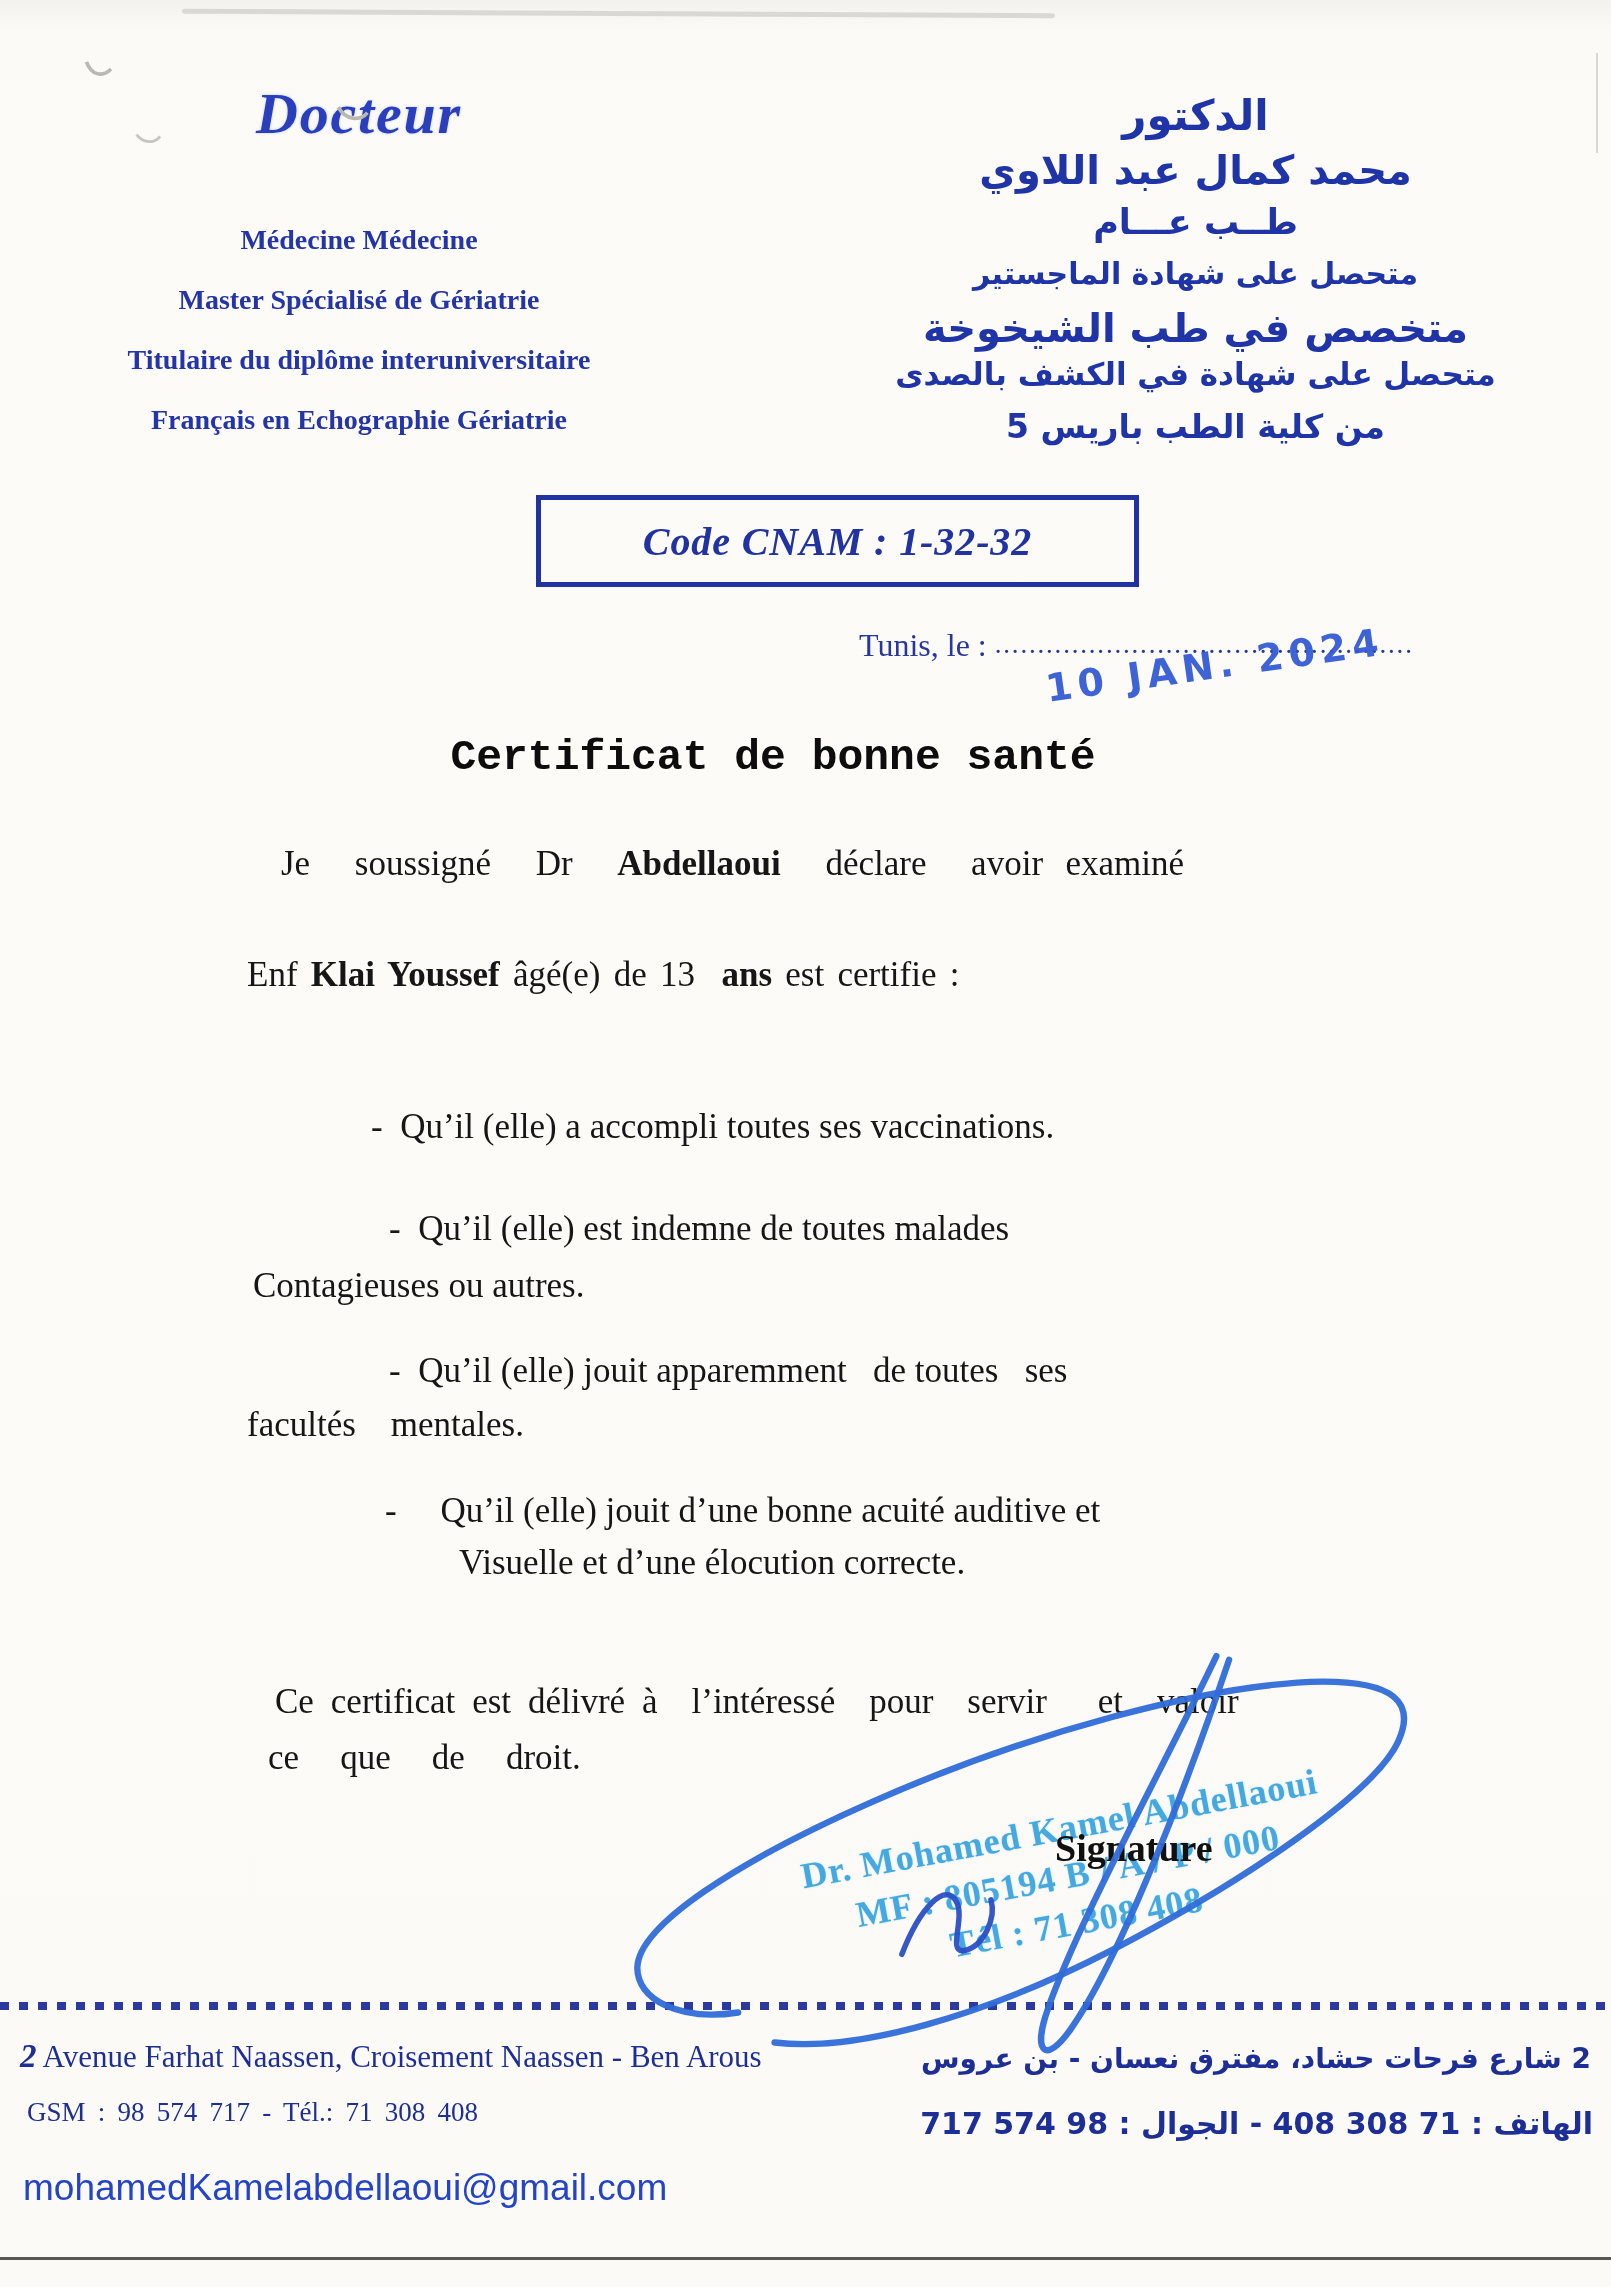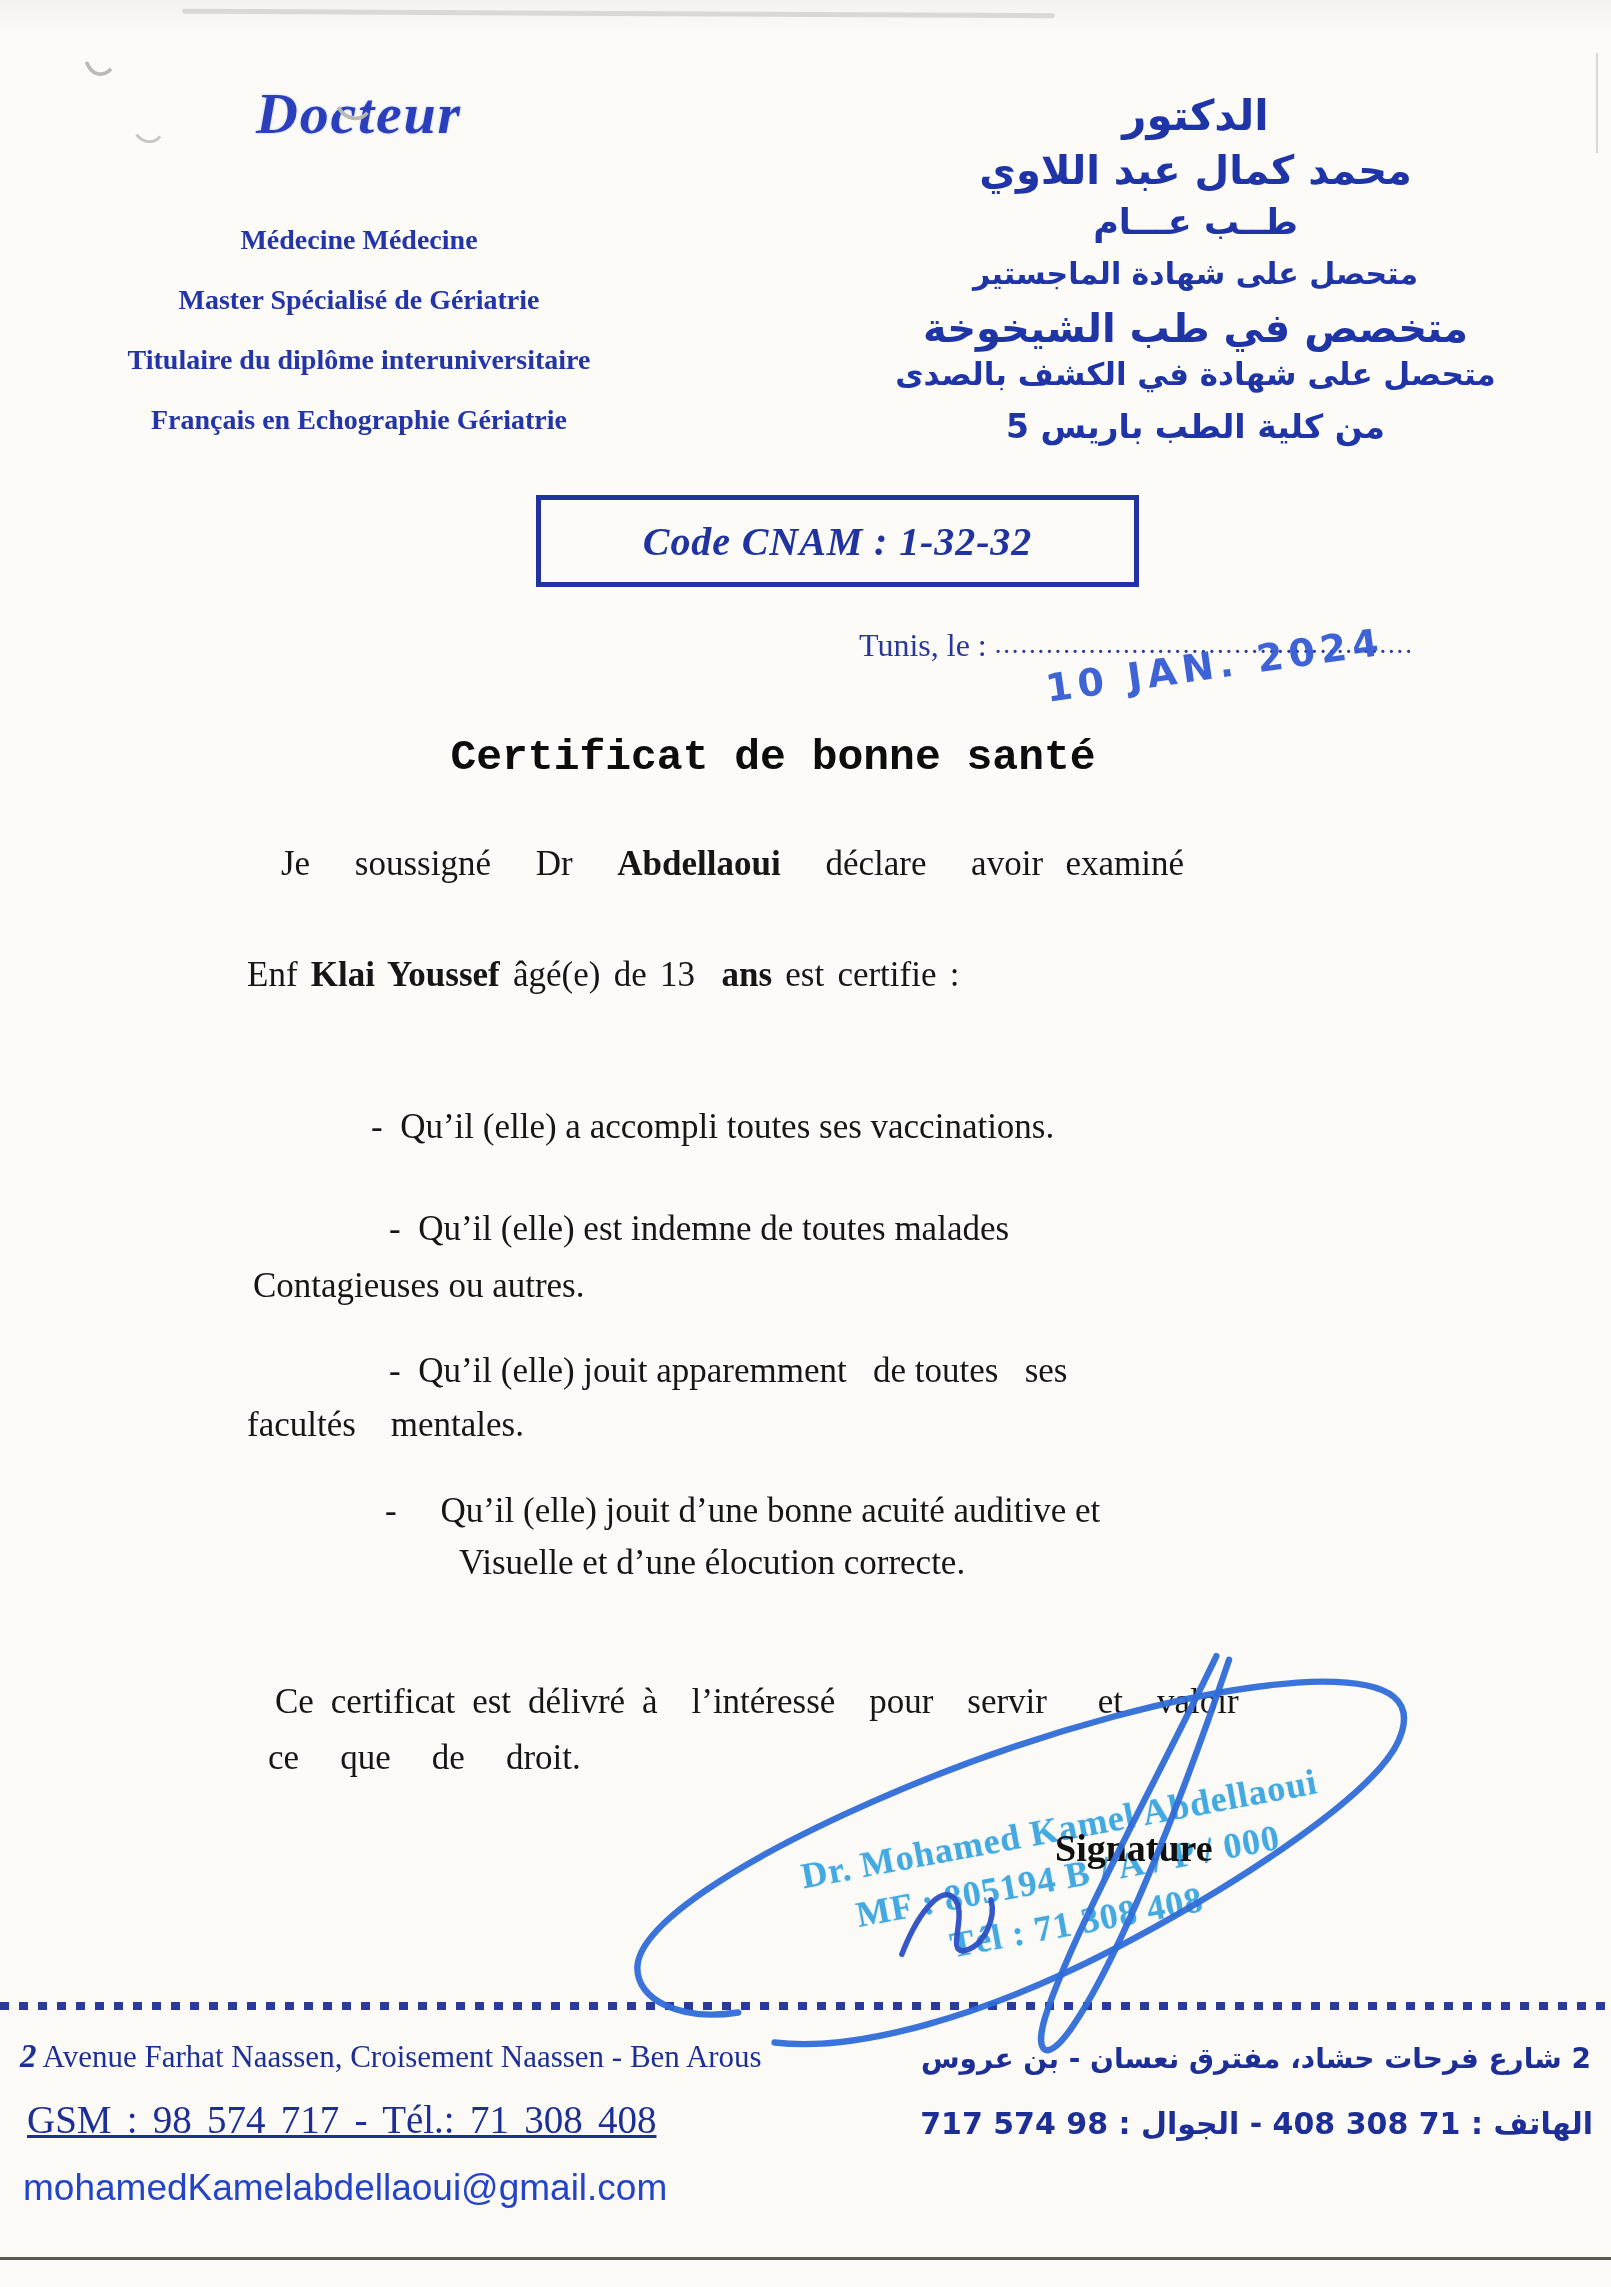--- a/index.html
+++ b/index.html
@@ -53,21 +53,21 @@
   .sig-label{left:1055px;top:1826px;font-size:38px;font-weight:bold;color:#101010;z-index:3;}
   .stamp{left:777px;top:1805px;width:582px;text-align:center;transform:rotate(-10.5deg);
          color:rgba(56,164,222,.92);font-weight:bold;font-size:36px;line-height:1.32;
          letter-spacing:0.9px;z-index:2;text-shadow:0 0 1.8px rgba(56,164,222,.35);}
   .ink{left:0;top:0;z-index:5;pointer-events:none;}
   
   .dotline{left:0;top:2002px;width:1611px;height:8.2px;
            background:repeating-linear-gradient(90deg,#2c3aa0 0 9px,transparent 9px 19px);}
   .f-addr{left:20px;top:2038px;font-size:31px;color:#1d2f96;}
   .f-addr .num{font-weight:bold;font-style:italic;font-size:33px;}
-  .f-gsm{left:27px;top:2097px;font-size:39px;color:#1d2f96;word-spacing:5.5px;text-decoration:underline;}
+  .f-gsm{left:27px;top:2097px;font-size:27px;color:#1d2f96;word-spacing:5.5px;}
   .f-email{left:23px;top:2167px;font-family:"Liberation Sans",sans-serif;font-size:37px;color:#2343c8;}
   .f-ar1{right:20px;top:2042px;font-size:28px;color:#1d2f96;}
   .f-ar2{right:18px;top:2106px;font-size:30px;color:#1d2f96;}
   .scan-bottom{left:0;top:2257px;width:1611px;height:2.7px;background:#5a5750;}
   .crease-top{left:182px;top:11px;width:873px;height:4.5px;background:rgba(150,148,142,.30);
               border-radius:2.7px;transform:rotate(.3deg);}
   .crease-right{left:1596px;top:53px;width:1.8px;height:100px;background:#d9d8d3;}
 </style>
 </head>
 <body>

